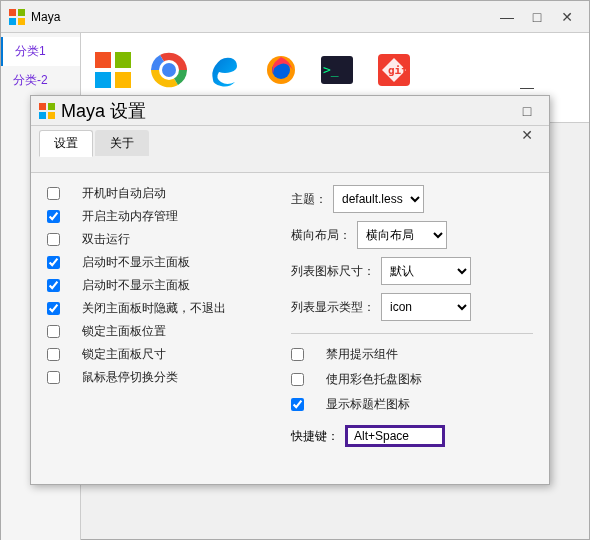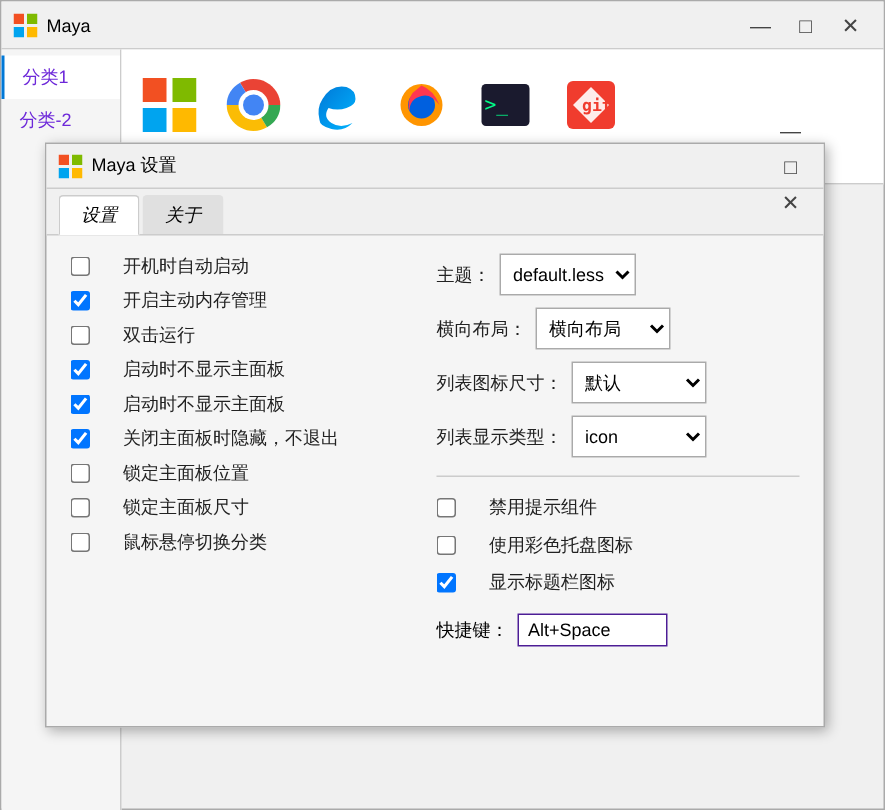--- a/index.html
+++ b/index.html
@@ -142,35 +142,34 @@
       height: 30px;
       background: #f0f0f0;
       display: flex;
       align-items: center;
       padding: 0 8px;
       border-bottom: 1px solid #ccc;
     }
 
     .dialog-titlebar .title-text {
       flex: 1;
-      font-size: 12px;
+      font-size: 18px;
       color: #000;
     }
 
     .dialog-body {
       padding: 0;
     }
 
     
     .tab-bar {
       display: flex;
       background: #f0f0f0;
       border-bottom: 1px solid #ccc;
-      padding: 4px 8px 0;
-      font-style: italic;
+      padding: 4px 8px 16px;
     }
 
     .tab {
       padding: 4px 14px;
       cursor: pointer;
       font-size: 12px;
       border: 1px solid transparent;
       border-bottom: none;
       background: #e0e0e0;
       margin-right: 2px;
@@ -242,21 +241,21 @@
     }
 
     .shortcut-row {
       display: flex;
       align-items: center;
       gap: 6px;
       margin-top: 4px;
     }
 
     .shortcut-input {
-      border: 1px solid #4c1d95;
+      border: 3px solid #4c1d95;
       background: #fff;
       padding: 2px 6px;
       font-size: 12px;
       height: 22px;
       width: 100px;
     }
 
     .divider-line {
       border: none;
       border-top: 1px solid #ccc;

